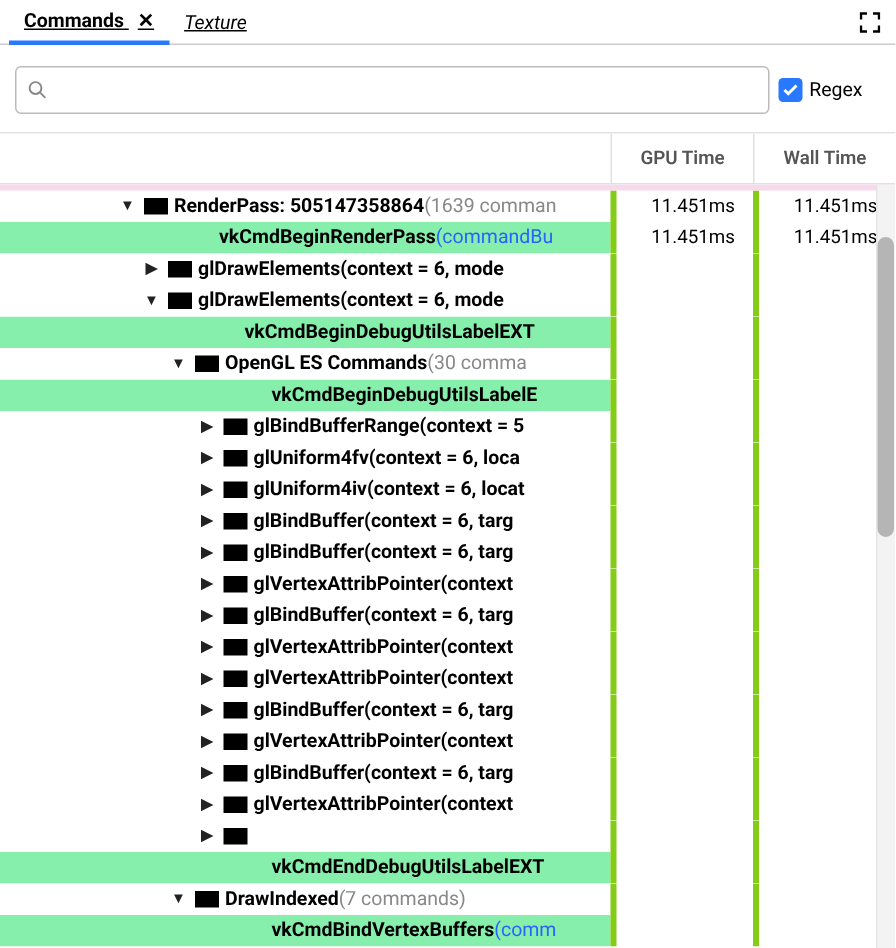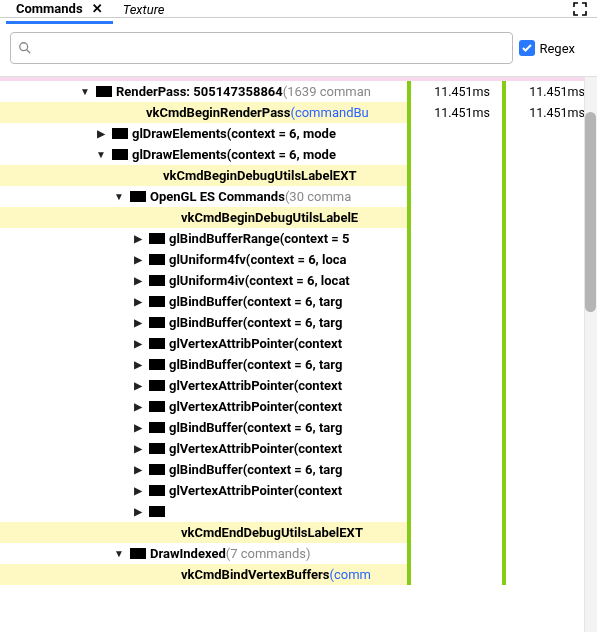--- a/index.html
+++ b/index.html
@@ -12,21 +12,22 @@
     height: 632px;
     overflow: hidden;
     display: flex;
     flex-direction: column;
   }
   .tabs {
     display: flex;
     align-items: center;
     border-bottom: 1px solid #ccc;
     padding: 0 6px;
-    height: 18px;
+    height: 30px;
+    text-decoration: underline;
   }
   .tab {
     padding: 6px 10px 5px 10px;
     font-size: 13px;
     cursor: pointer;
     position: relative;
     color: #000000;
     font-style: italic;
   }
   .tab.active {
@@ -139,21 +140,21 @@
     font-size: 13px;
   }
   .cell-time {
     width: 95px;
     text-align: right;
     padding-right: 12px;
     border-left: 4px solid #84cc16;
     font-size: 12.5px;
     font-weight: 400;
   }
-  .row.highlight .cell-name { background: #fef9c3; }
+  .row.highlight .cell-name { background: #86efac; }
   .indent { display: inline-block; }
   .arrow {
     display: inline-block;
     width: 10px;
     text-align: center;
     color: #222;
     font-size: 10px;
     margin-right: 6px;
     cursor: pointer;
   }
@@ -221,20 +222,25 @@
     <span class="regex-check">
       <svg viewBox="0 0 12 12">
           <path d="M2 6l2.5 2.5L10 3" fill="none" stroke="#fff" stroke-width="2"></path>
         </svg>
     </span>
     <span>Regex</span>
   </label>
 </div>
 
 <div class="table-wrap">
+  <div class="thead">
+    <div class="th name"></div>
+    <div class="th gpu">GPU Time</div>
+    <div class="th wall">Wall Time</div>
+  </div>
   <div class="tbody" id="tbody">
     <div class="pink-strip"></div>
       <div class="row">
         <div class="cell-name">
           <span class="indent" style="width: 80px;"></span>
           <span class="arrow">▼</span>
           <span class="redact" style="width: 16px;"></span>
           <span>RenderPass: 505147358864</span>
           <span class="label-sub"> (1639 comman</span>
         </div>

